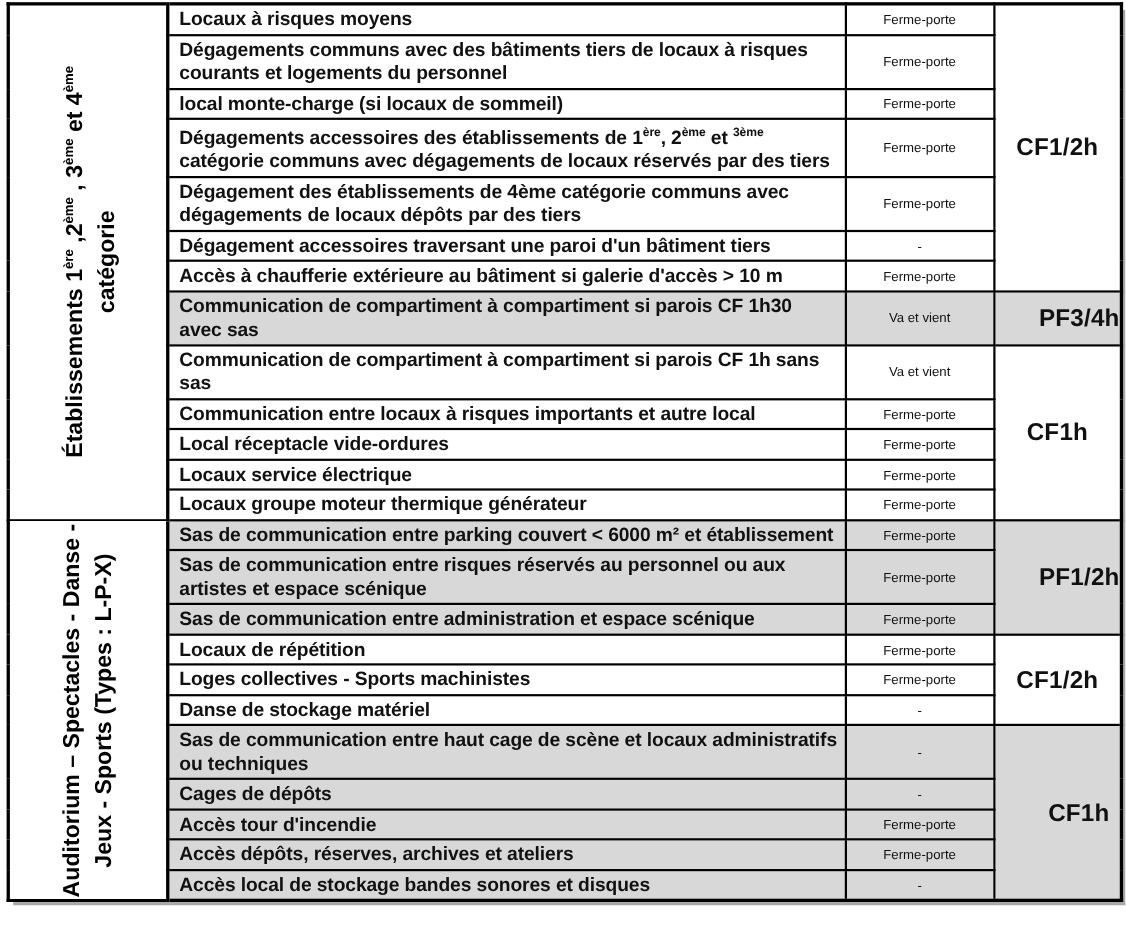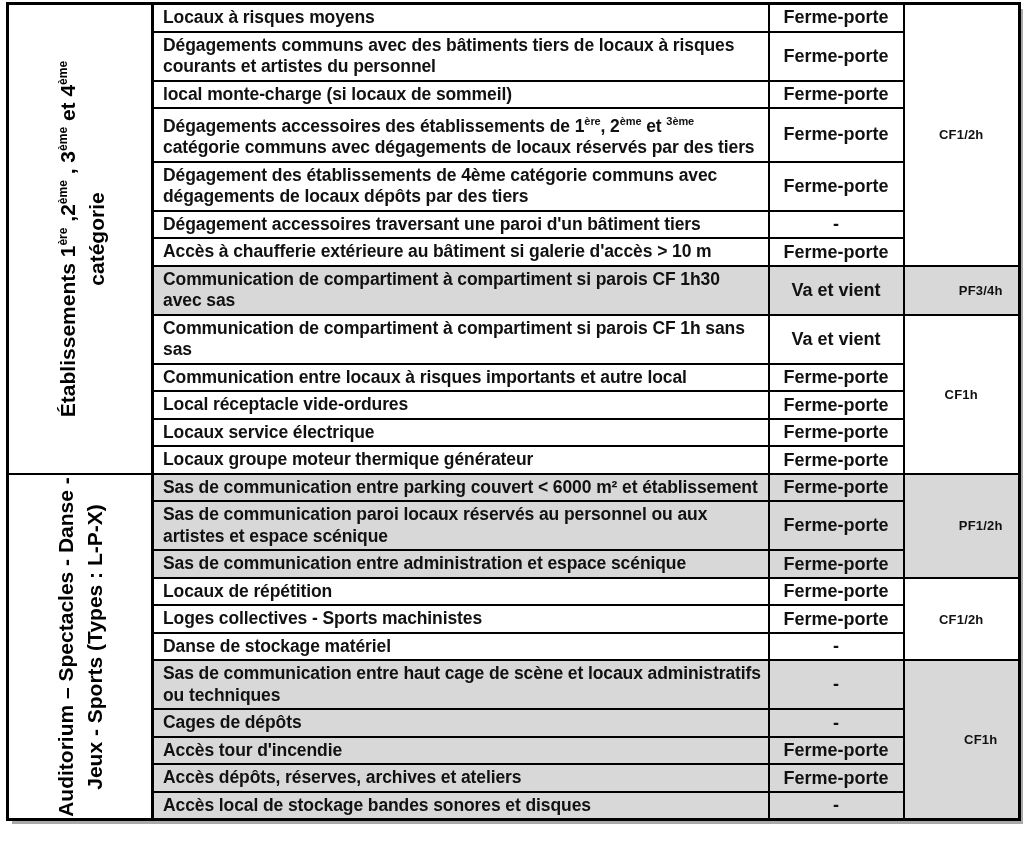--- a/index.html
+++ b/index.html
@@ -12,23 +12,23 @@
   td{border:2px solid #000;box-sizing:border-box;overflow:hidden;}
   td.group-label{position:relative;border-right:3px solid #000;background:#ffffff;}
   .rot{position:absolute;left:50%;top:50%;
        transform:translate(-50%,-50%) rotate(-90deg);
        white-space:nowrap;text-align:center;
        font-size:21px;font-weight:700;line-height:29px;color:#000;}
   .rot sup{font-size:12px;}
   td.desc{font-size:17.5px;font-weight:700;line-height:21.5px;
           padding:2px 6px 2px 9px;letter-spacing:-0.1px;vertical-align:middle;margin-left:25px;}
   td.desc sup{font-size:11px;}
-  td.door{font-size:18px;font-weight:700;text-align:center;vertical-align:middle;
+  td.door{font-size:12px;font-weight:400;text-align:center;vertical-align:middle;
           padding:2px 2px;}
-  td.rating{font-size:13px;font-weight:700;text-align:center;vertical-align:middle;
+  td.rating{font-size:22px;font-weight:700;text-align:center;vertical-align:middle;
             letter-spacing:0.2px;}
   .grey{background:#d8d8d8;padding-left:40px;}
 </style>
 </head>
 <body>
 
 <div class="page">
   <table class="req">
     <colgroup>
       <col style="width:145px">
@@ -42,21 +42,21 @@
             <div class="rot">
               <div><span>Établissements 1</span><sup>ère</sup><span> ,2</span><sup>ème</sup><span> , 3</span><sup>ème</sup><span> et 4</span><sup>ème</sup></div>
               <div><span>catégorie</span></div>
             </div>
           </td>
           <td class="desc"><span>Locaux à risques moyens</span></td>
           <td class="door">Ferme-porte</td>
           <td rowspan="7" class="rating">CF1/2h</td>
         </tr>
         <tr>
-          <td class="desc"><span>Dégagements communs avec des bâtiments tiers de locaux à risques courants et artistes du personnel</span></td>
+          <td class="desc"><span>Dégagements communs avec des bâtiments tiers de locaux à risques courants et logements du personnel</span></td>
           <td class="door">Ferme-porte</td>
         </tr>
         <tr>
           <td class="desc"><span>local monte-charge (si locaux de sommeil)</span></td>
           <td class="door">Ferme-porte</td>
         </tr>
         <tr>
           <td class="desc"><span>Dégagements accessoires des établissements de 1</span><sup>ère</sup><span>, 2</span><sup>ème</sup><span> et </span><sup>3ème</sup><span> catégorie communs avec dégagements de locaux réservés par des tiers</span></td>
           <td class="door">Ferme-porte</td>
         </tr>
@@ -103,21 +103,21 @@
             <div class="rot">
               <div><span>Auditorium – Spectacles - Danse -</span></div>
               <div><span>Jeux - Sports (Types : L-P-X)</span></div>
             </div>
           </td>
           <td class="desc grey"><span>Sas de communication entre parking couvert &lt; 6000 m² et établissement</span></td>
           <td class="door grey">Ferme-porte</td>
           <td rowspan="3" class="rating grey">PF1/2h</td>
         </tr>
         <tr>
-          <td class="desc grey"><span>Sas de communication paroi locaux réservés au personnel ou aux artistes et espace scénique</span></td>
+          <td class="desc grey"><span>Sas de communication entre risques réservés au personnel ou aux artistes et espace scénique</span></td>
           <td class="door grey">Ferme-porte</td>
         </tr>
         <tr>
           <td class="desc grey"><span>Sas de communication entre administration et espace scénique</span></td>
           <td class="door grey">Ferme-porte</td>
         </tr>
         <tr>
           <td class="desc"><span>Locaux de répétition</span></td>
           <td class="door">Ferme-porte</td>
           <td rowspan="3" class="rating">CF1/2h</td>

